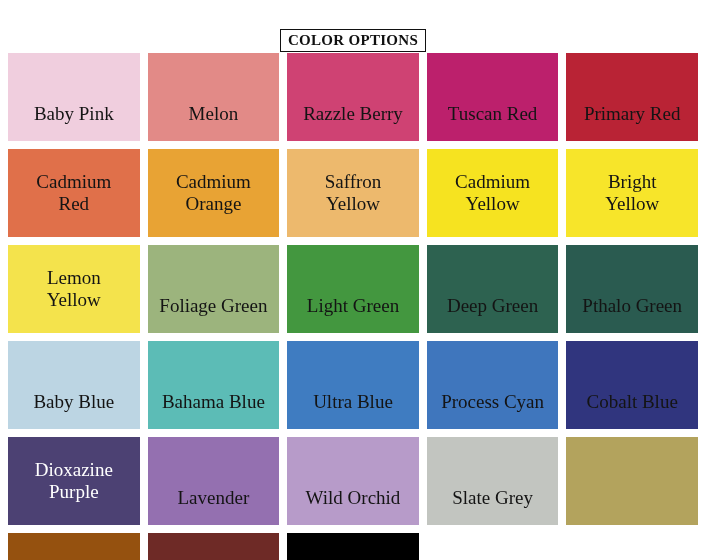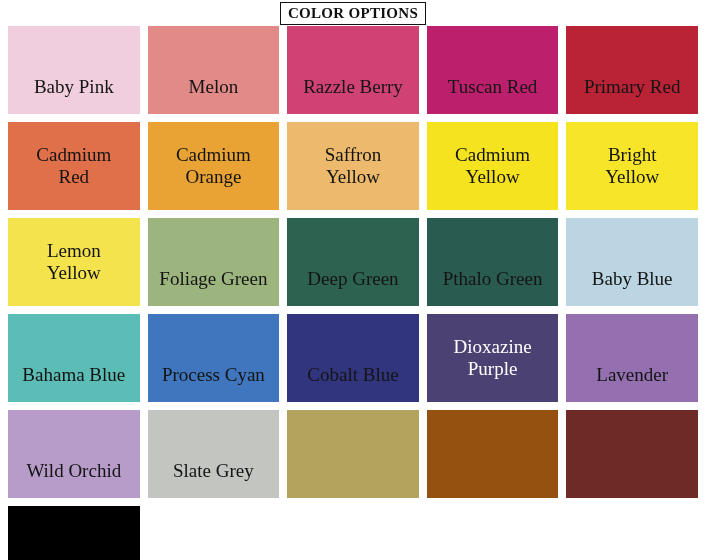--- a/index.html
+++ b/index.html
@@ -21,20 +21,21 @@
     height: 560px;
     box-sizing: border-box;
   }
 
   
   .title-row {
     height: 26px;
     display: flex;
     align-items: center;
     justify-content: center;
+    margin-top: 27px;
   }
   .title-box {
     border: 1px solid #111111;
     padding: 1px 7px 2px 7px;
     background: #ffffff;
   }
   .title-text {
     font-family: "Liberation Serif", "DejaVu Serif", serif;
     font-weight: bold;
     font-size: 15px;
@@ -147,31 +148,37 @@
         <span class="swatch-label">Bright
 Yellow</span>
       </div>
       <div class="swatch double" style="background: rgb(244, 227, 76);">
         <span class="swatch-label">Lemon
 Yellow</span>
       </div>
       <div class="swatch single" style="background: rgb(156, 180, 125);">
         <span class="swatch-label">Foliage Green</span>
       </div>
+      <div class="swatch single" style="background: rgb(67, 151, 63);">
+        <span class="swatch-label">Light Green</span>
+      </div>
       <div class="swatch single" style="background: rgb(45, 98, 80);">
         <span class="swatch-label">Deep Green</span>
       </div>
       <div class="swatch single" style="background: rgb(42, 91, 80);">
         <span class="swatch-label">Pthalo Green</span>
       </div>
       <div class="swatch single" style="background: rgb(188, 213, 227); padding-left: 8px;">
         <span class="swatch-label">Baby Blue</span>
       </div>
       <div class="swatch single" style="background: rgb(92, 188, 182);">
         <span class="swatch-label">Bahama Blue</span>
+      </div>
+      <div class="swatch single" style="background: rgb(63, 124, 193);">
+        <span class="swatch-label">Ultra Blue</span>
       </div>
       <div class="swatch single" style="background: rgb(63, 118, 189);">
         <span class="swatch-label">Process Cyan</span>
       </div>
       <div class="swatch single" style="background: rgb(48, 53, 126);">
         <span class="swatch-label">Cobalt Blue</span>
       </div>
       <div class="swatch double light-text" style="background: rgb(76, 65, 115);">
         <span class="swatch-label">Dioxazine
 Purple</span>

